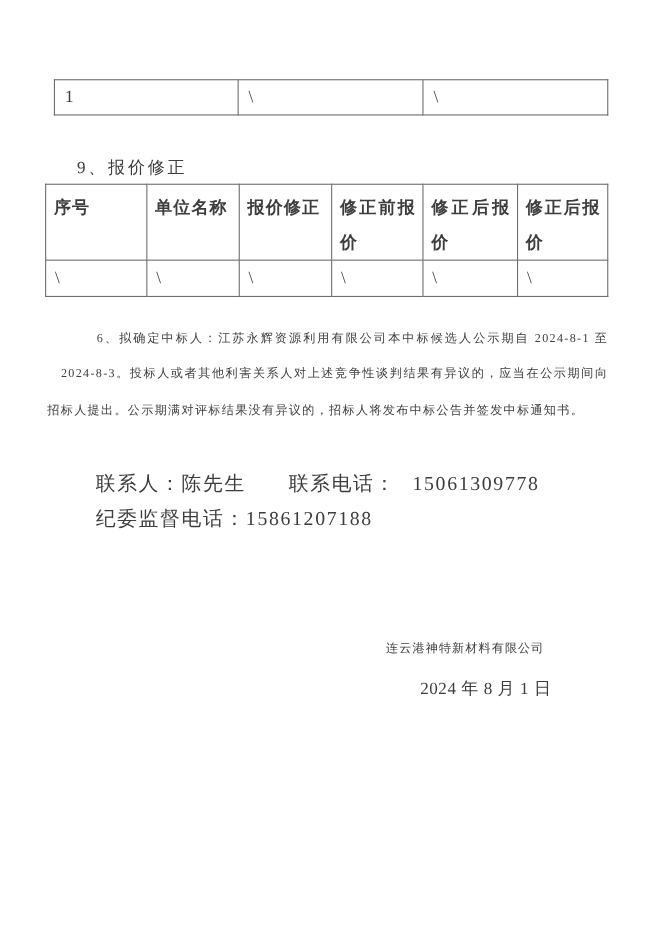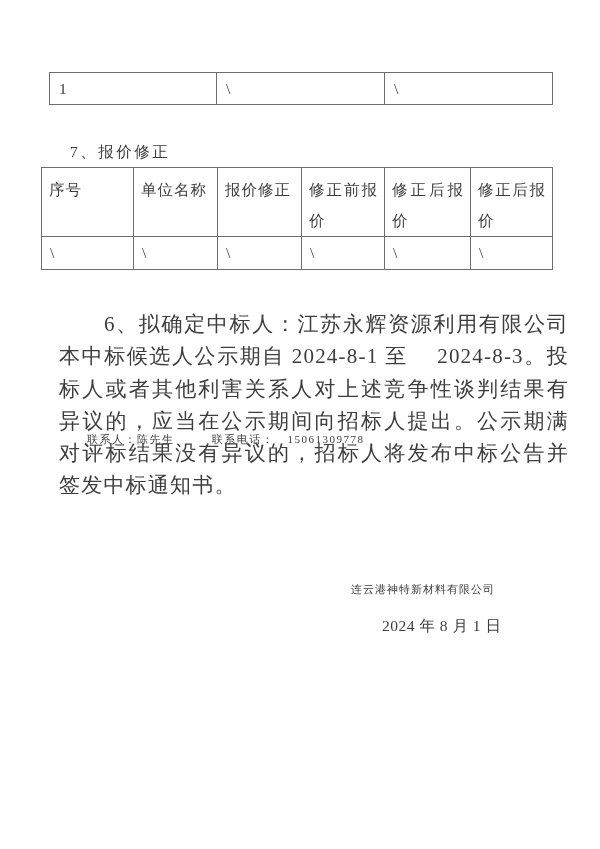--- a/index.html
+++ b/index.html
@@ -57,53 +57,53 @@
     top: 167px;
     width: 511px;
   }
   .t2 td.hd {
     height: 60px;
     padding: 6px 6px 0 7px;
     vertical-align: top;
     text-align: justify;
     letter-spacing: 1px;
     line-height: 31px;
-    font-weight: normal;
+    font-weight: bold;
     word-break: break-all;
   }
   .t2 td.dr {
     height: 32px;
     padding: 0 0 0 8px;
     vertical-align: middle;
     letter-spacing: 1px;
   }
 
   
   .para {
     position: absolute;
     left: 43px;
     top: 292px;
     width: 510px;
-    margin: 16px;
-    font-size: 21px;
+    margin: 0;
+    font-size: 11px;
     line-height: 32.3px;
     letter-spacing: 1.2px;
     text-align: justify;
     text-indent: 45px;
   }
 
   
   .contacts {
     position: absolute;
     left: 87px;
     top: 424px;
     width: 470px;
   }
   .cl {
-    font-size: 11px;
+    font-size: 18px;
     line-height: 31.5px;
     letter-spacing: 1.5px;
     white-space: nowrap;
   }
   .cl .gap1 { margin-left: 33px; }
   .cl .gap2 { margin-left: 9px; }
 
   
   .sig-company {
     position: absolute;
@@ -135,21 +135,21 @@
     </colgroup>
     <tbody>
       <tr>
         <td>1</td>
         <td>\</td>
         <td>\</td>
       </tr>
     </tbody>
   </table>
 
-  <div class="h5">7、报价修正</div>
+  <div class="h5">9、报价修正</div>
 
   <table class="t2">
     <colgroup>
       <col style="width:92px">
         <col style="width:84px">
         <col style="width:84px">
       <col style="width:83px">
         <col style="width:86px">
         <col style="width:82px">
     </colgroup>
@@ -174,18 +174,19 @@
   </table>
 
   <p class="para">6、拟确定中标人：江苏永辉资源利用有限公司本中标候选人公示期自 2024-8-1 至 　2024-8-3。投标人或者其他利害关系人对上述竞争性谈判结果有异议的，应当在公示期间向招标人提出。公示期满对评标结果没有异议的，招标人将发布中标公告并签发中标通知书。</p>
 
   <div class="contacts">
     <div class="cl">
       <span>联系人：陈先生</span>
       <span class="gap1">联系电话：</span>
       <span class="gap2">15061309778</span>
     </div>
+    <div class="cl">纪委监督电话：15861207188</div>
   </div>
 
   <div class="sig-company">连云港神特新材料有限公司</div>
   <div class="sig-date">2024 年 8 月 1 日</div>
 
 </div>
 
 </body></html>

